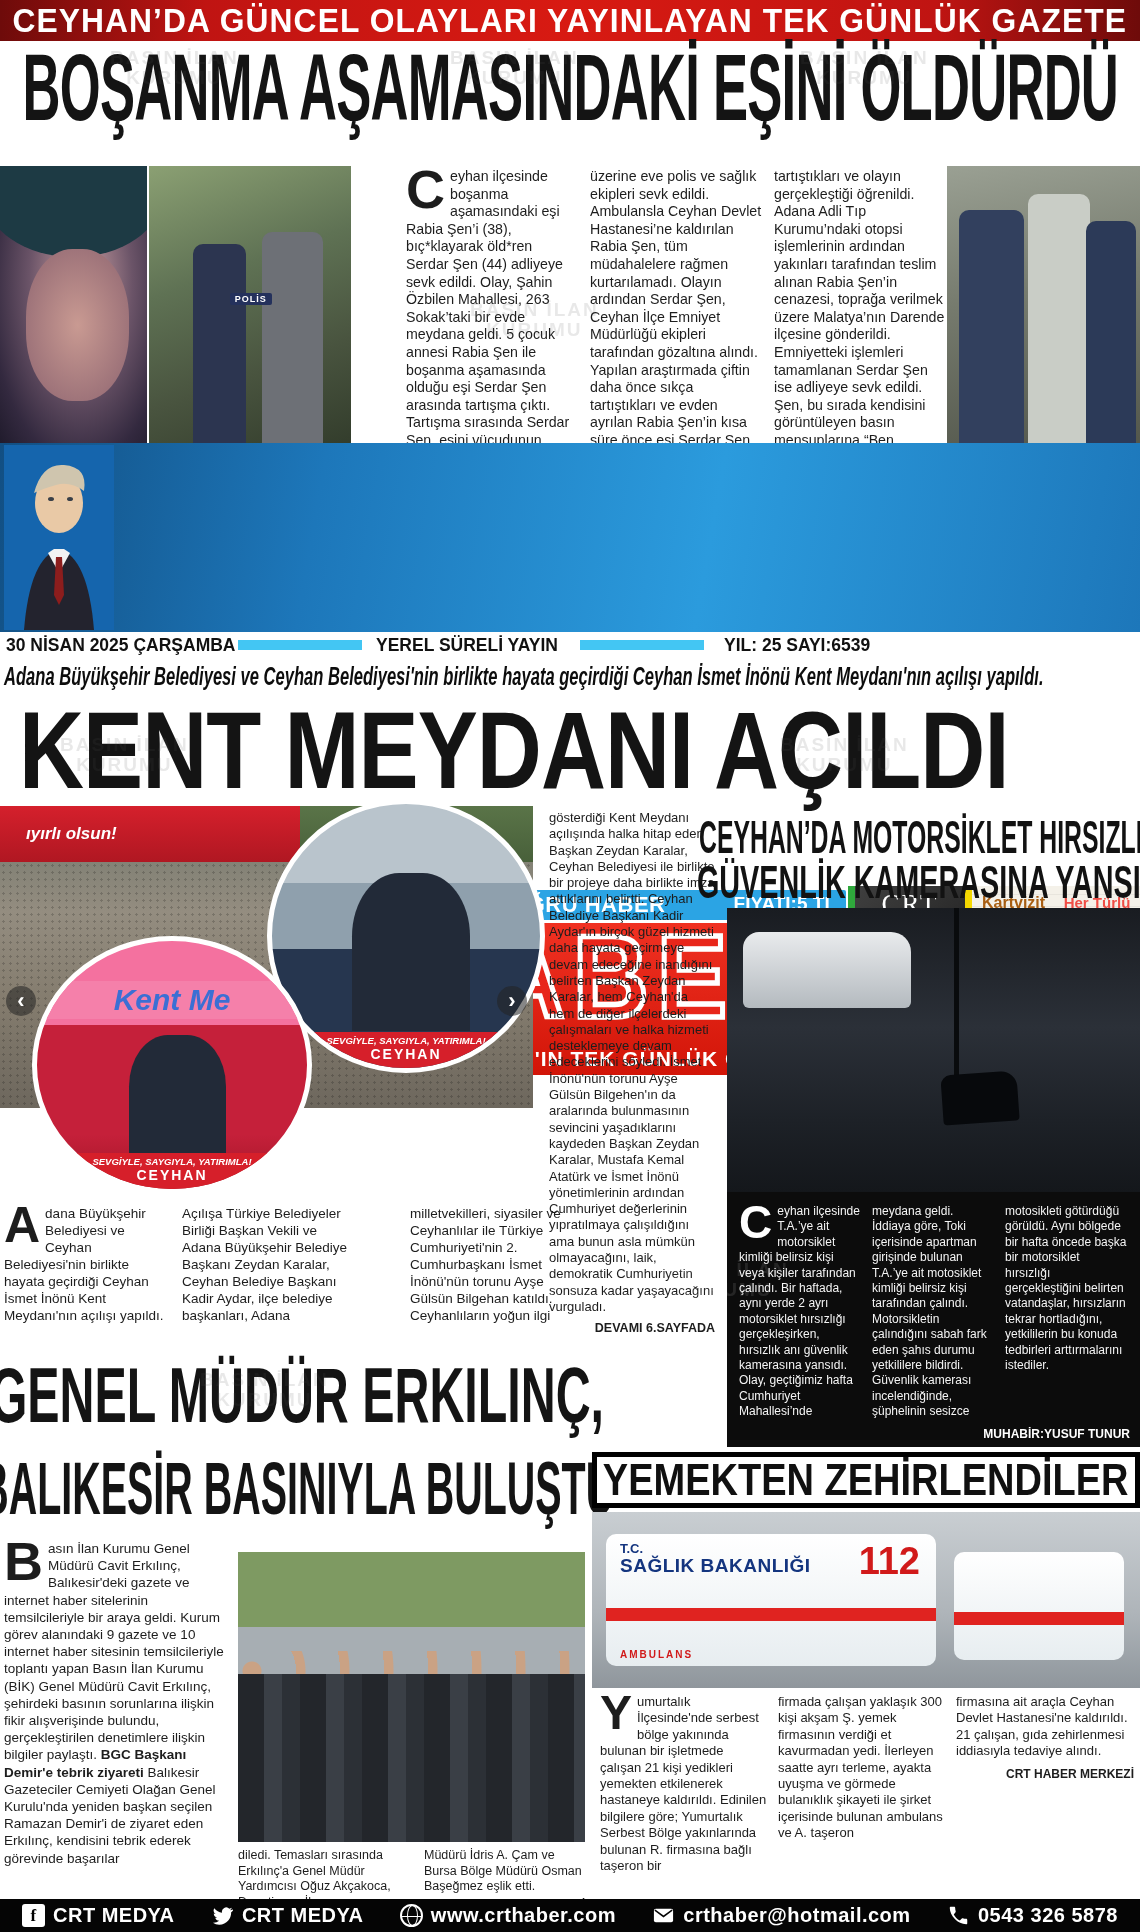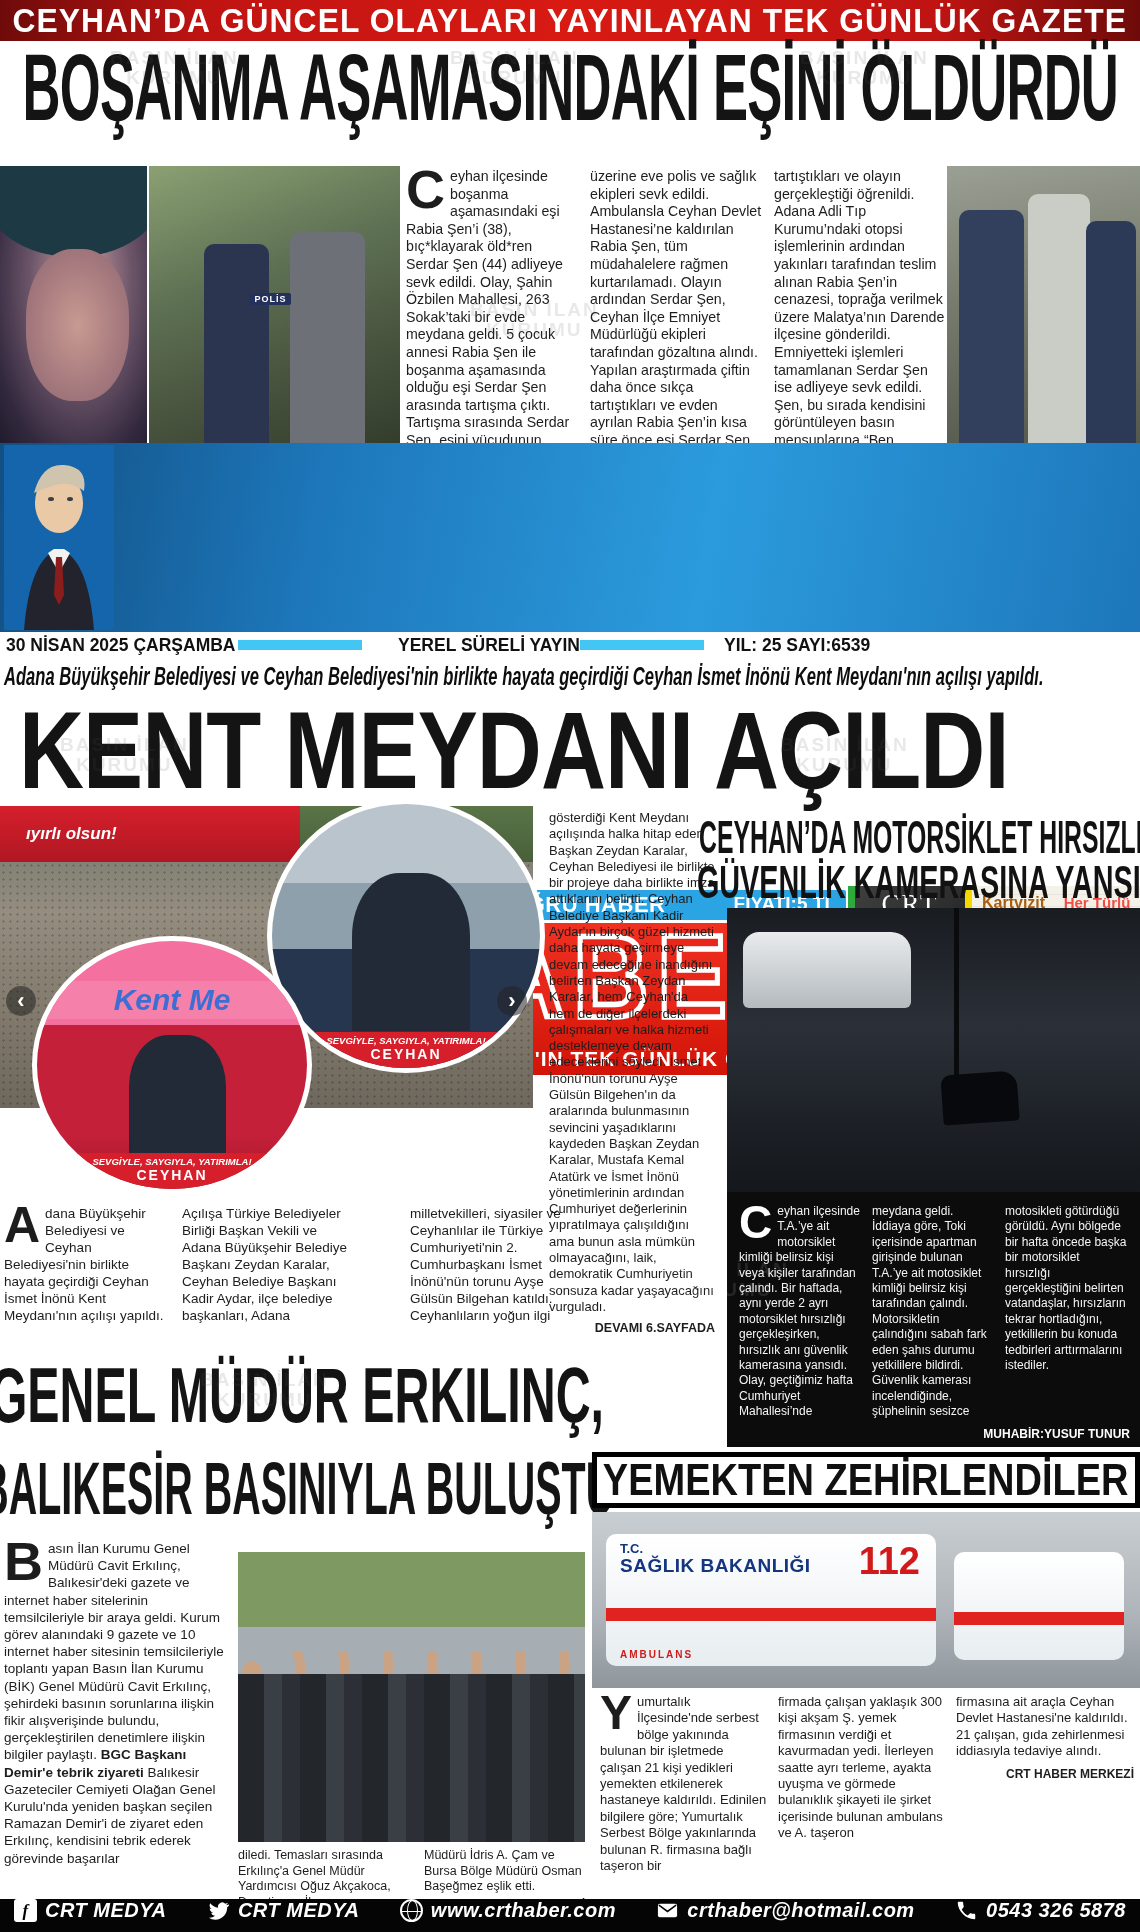--- a/index.html
+++ b/index.html
@@ -24,21 +24,21 @@
       background:linear-gradient(90deg,#6e0b0a,#c01412 18%,#d81a12 50%,#c01412 82%,#6e0b0a);}
   .top-banner span{color:#fff;font-size:30px;--sx:1.06;--sy:1.12;letter-spacing:1px;}
   .h-main{left:0;top:42px;width:1140px;height:90px;color:#141414;}
   .h-main span{font-size:72px;--sx:.73;--sy:1.32;letter-spacing:-1px;}
 
   
   .ph-woman{left:0;top:166px;width:147px;height:277px;
       background:radial-gradient(ellipse at 55% 42%,#a8848d 0 18%,#6b5468 45%,#33293f 80%,#201b2c);}
   .ph-woman .hair{position:absolute;left:-10%;top:-12%;width:120%;height:45%;background:#1d3a44;border-radius:50%;}
   .ph-woman .face{position:absolute;left:18%;top:30%;width:70%;height:55%;background:radial-gradient(#c99a92,#8d6470);border-radius:45%;}
-  .ph-arrest1{left:149px;top:166px;width:251px;height:277px;
+  .ph-arrest1{left:149px;top:166px;width:202px;height:277px;
       background:linear-gradient(160deg,#8ba073 0%,#5f7254 38%,#49543f 70%,#333d2c);}
   .fig{position:absolute;background:#2c3550;border-radius:10px 10px 0 0;}
   .vest{position:absolute;left:40%;top:46%;background:#24315c;color:#fff;font-size:9px;font-weight:bold;
         padding:1px 5px;border-radius:2px;letter-spacing:1px;}
   .ph-arrest2{left:947px;top:166px;width:193px;height:277px;
       background:linear-gradient(170deg,#9aa093 0%,#767b6e 45%,#53574c);}
   .story1-col{position:absolute;top:168px;height:275px;font-size:14.2px;line-height:17.6px;}
   .s1c1{left:406px;width:172px;} .s1c2{left:590px;width:173px;} .s1c3{left:774px;width:172px;}
 
   
@@ -156,22 +156,22 @@
   .amb-txt{position:absolute;left:14px;top:8px;color:#14357f;font-weight:bold;line-height:1.05;}
   .amb-txt .tc{font-size:13px;display:block;}
   .amb-txt .sb{font-size:19px;display:block;letter-spacing:.5px;}
   .amb-112{position:absolute;right:16px;top:6px;color:#d11a1a;font-size:38px;font-weight:bold;}
   .amb-sm{position:absolute;left:14px;bottom:6px;color:#d11a1a;font-size:10px;font-weight:bold;letter-spacing:2px;}
   .food-col{position:absolute;top:1694px;height:204px;font-size:13px;line-height:16.4px;}
   .fc1{left:600px;width:168px;} .fc2{left:778px;width:168px;} .fc3{left:956px;width:178px;}
   .fc1 .dcap{font-size:48px;}
 
   
-  .footer{left:0;top:1899px;width:1140px;height:33px;background:#050505;display:flex;align-items:flex-start;
-      justify-content:space-between;padding:0 14px;box-sizing:border-box;font-style:italic;}
+  .footer{left:0;top:1899px;width:1140px;height:33px;background:#050505;display:flex;align-items:center;
+      justify-content:space-between;padding:0 22px;box-sizing:border-box;}
   .fgrp{display:flex;align-items:center;gap:8px;color:#fff;font-size:20px;font-weight:bold;letter-spacing:.5px;}
   .fico{width:23px;height:23px;display:flex;align-items:center;justify-content:center;}
   .fb{background:#fff;color:#000;border-radius:3px;font-size:17px;font-weight:bold;}
   .fb::after{content:"f";font-family:"Liberation Serif",serif;}
   .globe{border:2px solid #fff;border-radius:50%;box-sizing:border-box;position:relative;}
   .globe::before{content:"";position:absolute;left:50%;top:-1px;bottom:-1px;width:9px;margin-left:-4.5px;
       border:1.5px solid #fff;border-radius:50%;}
   .globe::after{content:"";position:absolute;left:-1px;right:-1px;top:50%;height:0;border-top:1.5px solid #fff;}
 </style>
 </head>
@@ -278,21 +278,21 @@
         <path d="M54 19 L62 26 L60 70 L48 70 L46 26 Z" fill="#7b2d8b"></path>
         <rect x="48" y="68" width="5" height="26" fill="#7b2d8b"></rect>
         <rect x="56" y="68" width="5" height="26" fill="#7b2d8b"></rect>
       </svg>
     </div>
   </section>
 
   <div class="abs dateline">
     <span class="d" style="left:6px;">30 NİSAN 2025 ÇARŞAMBA</span>
     <span class="cbar" style="left:238px;width:124px;"></span>
-    <span class="d" style="left:398px;">YEREL SÜRELİ YAYIN</span>
+    <span class="d" style="left:376px;">YEREL SÜRELİ YAYIN</span>
     <span class="cbar" style="left:580px;width:124px;"></span>
     <span class="d" style="left:724px;">YIL: 25 SAYI:6539</span>
   </div>
 
   <div class="abs subhead2">
     <span class="cond">Adana Büyükşehir Belediyesi ve Ceyhan Belediyesi'nin birlikte hayata geçirdiği Ceyhan İsmet İnönü Kent Meydanı'nın açılışı yapıldı.</span>
   </div>
   <h2 class="abs h-kent flexc" style="margin:0;">
     <span class="cond">KENT MEYDANI AÇILDI</span>
   </h2>

